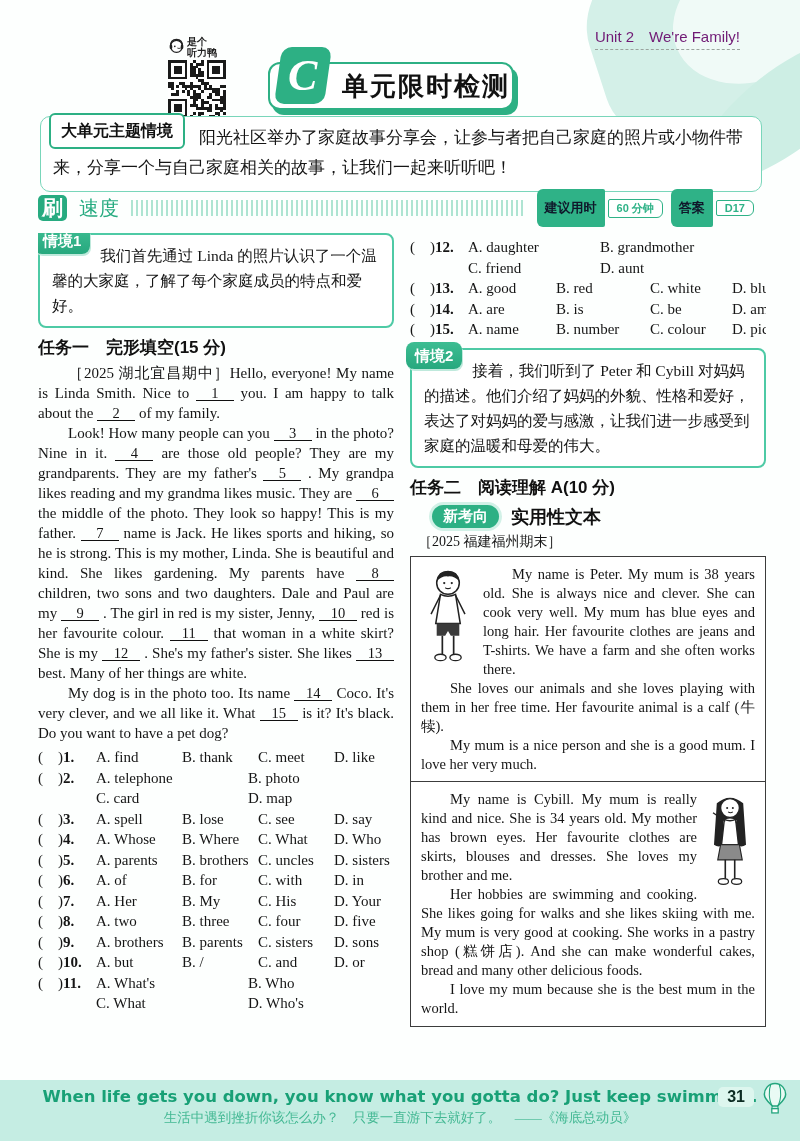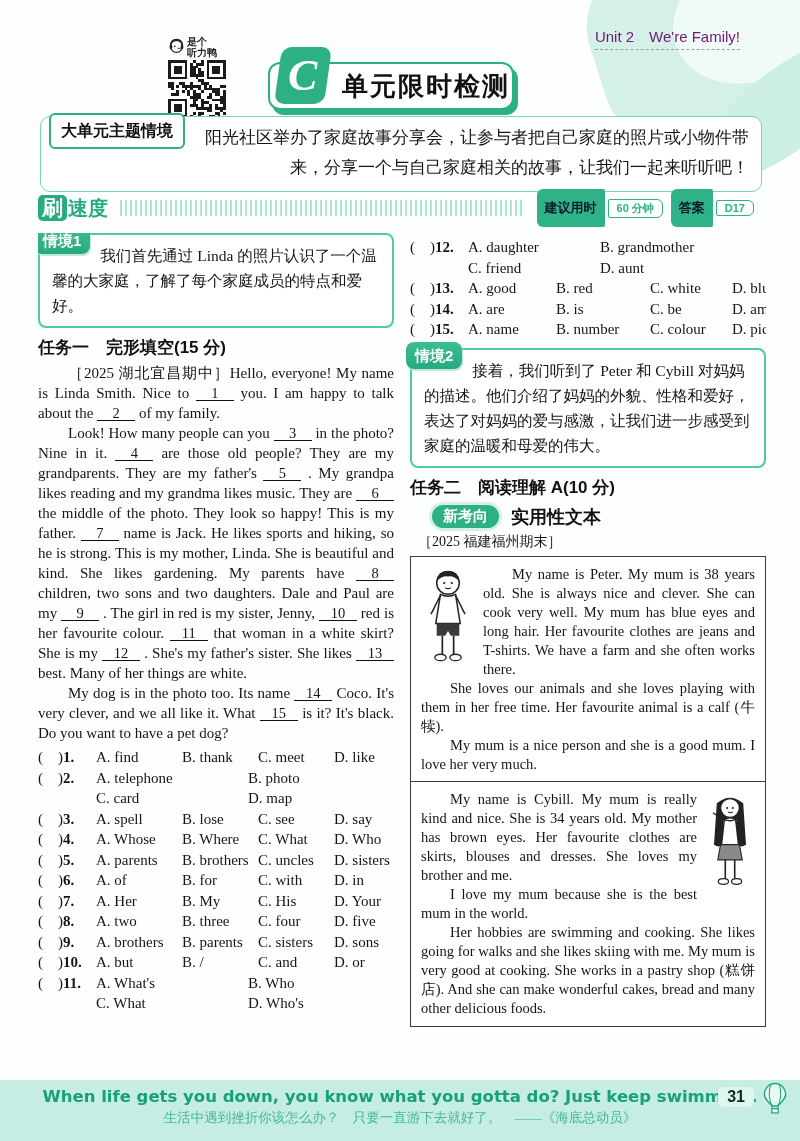--- a/index.html
+++ b/index.html
@@ -23,29 +23,29 @@
               border-radius:12px;background:#fff;box-shadow:4px 5px 0 #2db084;z-index:3;
               display:flex;align-items:center;}
   .c-badge{position:absolute;left:8px;top:-17px;width:50px;height:57px;background:#2db084;
            border-radius:10px;transform:skewX(-8deg);display:flex;align-items:center;justify-content:center;}
   .c-badge span{color:#fff;font-family:"Liberation Serif",serif;font-style:italic;font-weight:700;
                 font-size:44px;transform:skewX(8deg);line-height:1;}
   .title-text{margin-left:72px;font-weight:800;font-size:26px;letter-spacing:2px;
               font-family:"Liberation Sans",sans-serif;color:#111;}
   
   .theme{position:absolute;left:40px;top:116px;width:696px;border:1.5px solid #79d6ba;border-radius:10px;
-         padding:6px 12px 8px;background:#fff;font-size:17px;line-height:30px;z-index:3;text-align:right;}
+         padding:6px 12px 8px;background:#fff;font-size:17px;line-height:30px;z-index:3;}
   .theme-label{float:left;border:2px solid #2db084;border-radius:6px;background:#fff;
                font-family:"Liberation Sans",sans-serif;font-weight:700;font-size:16px;
                padding:1px 10px;margin:-10px 14px 0 -4px;color:#111;}
   
   .speedbar{position:absolute;top:192px;left:38px;right:38px;display:flex;align-items:center;height:32px;z-index:3;}
   .brush{background:#27ab80;color:#fff;font-weight:700;font-size:21px;padding:2px 4px 3px;border-radius:5px;
          font-family:"Liberation Sans",sans-serif;line-height:1;}
-  .speed-label{color:#27ab80;font-weight:700;font-size:20px;margin-left:1px;font-family:"Liberation Sans",sans-serif;}
+  .speed-label{color:#27ab80;font-weight:400;font-size:20px;margin-left:12px;font-family:"Liberation Sans",sans-serif;}
   .barcode{flex:1;height:16px;margin:0 12px;background:repeating-linear-gradient(90deg,#aee4d2 0 2px,transparent 2px 5px);}
   .badge-g{background:#2fb287;color:#0f172a;font-weight:700;font-size:13px;padding:10px 8px;
            border-radius:6px 2px 2px 6px;font-family:"Liberation Sans",sans-serif;white-space:nowrap;}
   .badge-w{border:1.5px solid #2fb287;color:#2fb287;font-weight:700;font-size:11px;padding:1px 8px;
            border-radius:2px 6px 6px 2px;background:#fff;font-family:"Liberation Sans",sans-serif;
            margin:0 8px 0 3px;white-space:nowrap;}
   
   .cols{position:absolute;top:233px;left:38px;right:34px;bottom:66px;display:flex;gap:16px;overflow:hidden;z-index:2;}
   .col-l{width:356px;flex:none;}
   .col-r{flex:1;min-width:0;}
@@ -463,22 +463,22 @@
             <path d="M20 29 Q26 32 32 29 L35 56 L17 56 Z" fill="#fff" stroke="#222" stroke-width="1.5"></path>
             <path d="M21 31 L8 22 M32 31 L41 48" stroke="#222" stroke-width="1.5" fill="none"></path>
             <path d="M16 56 L36 56 L39 72 L13 72 Z" fill="#8a8a8a" stroke="#222" stroke-width="1.2"></path>
             <path d="M21 72 v20 M31 72 v20" stroke="#222" stroke-width="1.7"></path>
             <ellipse cx="19" cy="95" rx="5.4" ry="3" fill="#fff" stroke="#222" stroke-width="1.3"></ellipse>
             <ellipse cx="33" cy="95" rx="5.4" ry="3" fill="#fff" stroke="#222" stroke-width="1.3"></ellipse>
           </svg>
         </span>
         <div>
             <p class="read-p">My name is Cybill. My mum is really kind and nice. She is 34 years old. My mother has brown eyes. Her favourite clothes are skirts, blouses and dresses. She loves my brother and me.</p>
+            <p class="read-p">Her hobbies are swimming and cooking. She likes going for walks and she likes skiing with me. My mum is very good at cooking. She works in a pastry shop (糕饼店). And she can make wonderful cakes, bread and many other delicious foods.</p>
             <p class="read-p">I love my mum because she is the best mum in the world.</p>
-            <p class="read-p">Her hobbies are swimming and cooking. She likes going for walks and she likes skiing with me. My mum is very good at cooking. She works in a pastry shop (糕饼店). And she can make wonderful cakes, bread and many other delicious foods.</p>
           </div>
       </div>
     </div>
   </div>
 
   <div class="footer">
     <div class="f-en">When life gets you down, you know what you gotta do? Just keep swimming.</div>
     <div class="f-zh">生活中遇到挫折你该怎么办？　只要一直游下去就好了。　——《海底总动员》</div>
     <div class="f-page">31</div>
     <span class="balloon">

